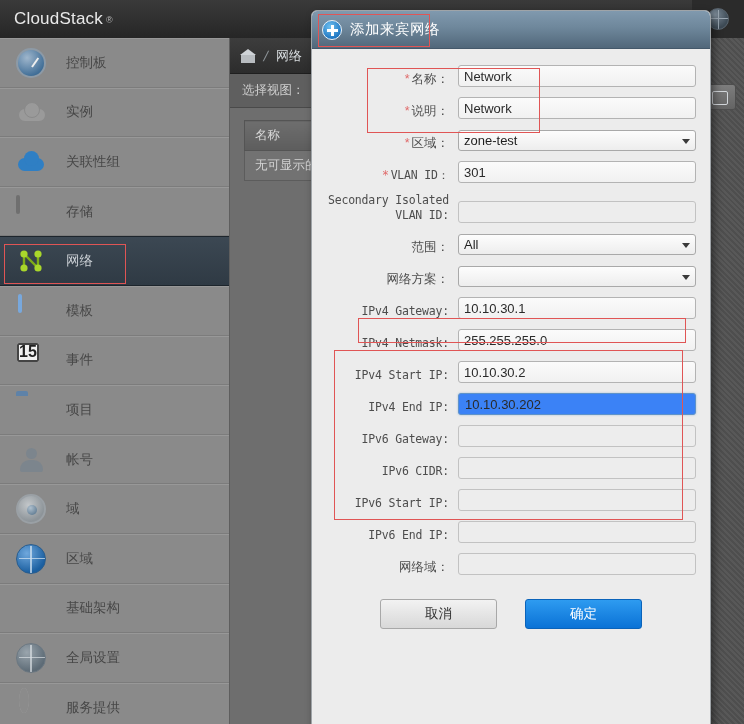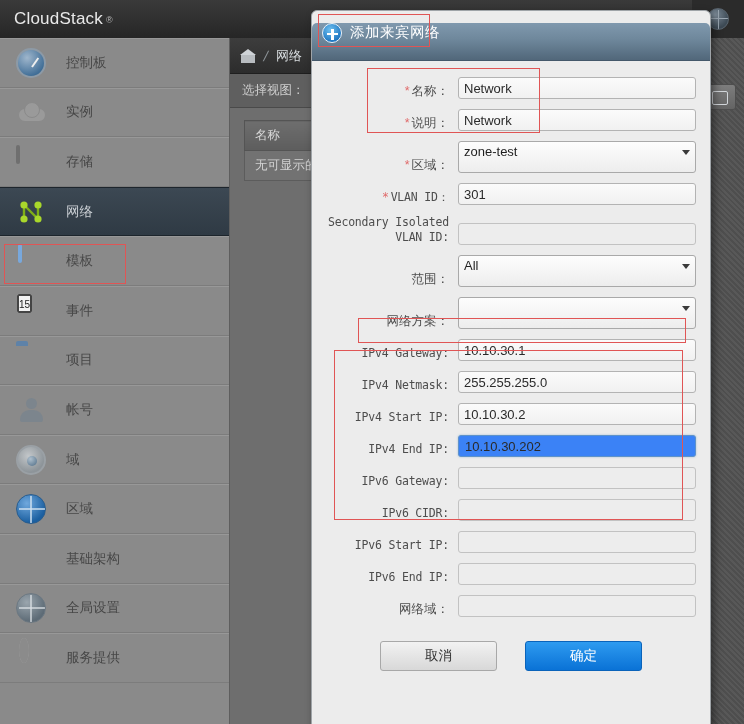--- a/index.html
+++ b/index.html
@@ -122,21 +122,21 @@
     width: 26px; height: 26px; margin: 2px;
   }
   
   .ic-events {
     width: 26px; height: 25px; margin: 2px 0 0 1px;
     background: #f2f2f2; border: 2px solid #444; border-radius: 2px;
     overflow: hidden;
   }
   .ic-events .cal-top { height: 7px; background: #c0562a; }
   .ic-events .cal-num {
-    font-size: 10px; font-weight: normal; color: #222;
+    font-size: 16px; font-weight: bold; color: #222;
     text-align: center; line-height: 14px; font-family: "Liberation Sans", sans-serif;
   }
   
   .ic-folder {
     width: 27px; height: 20px; margin-top: 5px;
     background: #5e82a8; border-radius: 2px 4px 2px 2px;
     position: relative;
   }
   .ic-folder::before {
     content:""; position:absolute; top:-4px; left:0;
@@ -265,23 +265,22 @@
     border-radius: 6px 6px 0 0;
     box-shadow: 3px 4px 9px rgba(0,0,0,.45);
     display: flex; flex-direction: column;
     overflow: hidden;
   }
   #modal-header {
     height: 38px; flex: 0 0 38px;
     background: linear-gradient(#7f98ad, #5d7near);
     background: linear-gradient(#8099ae 0%, #6e879b 45%, #51677a 100%);
     border-radius: 5px 5px 0 0;
-    display:flex; align-items:flex-start; padding-left: 10px; gap:8px;
+    display:flex; align-items:center; padding-left: 10px; gap:8px;
     border-bottom: 1px solid #44586a;
-    margin-top: 12px;
   }
   .plus-icon {
     width: 20px; height: 20px; border-radius: 50%;
     background: radial-gradient(circle at 40% 32%, #6fc0ef, #1c74c0 75%);
     border: 1px solid #e8f2fa;
     position: relative; flex: 0 0 20px;
   }
   .plus-icon::before, .plus-icon::after {
     content:""; position:absolute; background:#fff;
   }
@@ -312,21 +311,21 @@
     border: 1px solid #b3b3b3;
     border-radius: 3px;
     font-size: 13px; color: #2a2a2a;
     padding: 0 5px; line-height: 20px;
     font-family: "Liberation Sans", sans-serif;
     outline: none;
   }
   .finput.empty { background: #ededed; border-color: #c2c2c2; }
   .finput.focused { border: 1px solid #5f93c9; box-shadow: 0 0 2px rgba(95,147,201,.6); background:#3b82f6;padding-left:6px; }
   .fselect {
-    flex: 1; height: 32px; position: relative;
+    flex: 1; height: 21px; position: relative;
     background: linear-gradient(#fdfdfd, #ededed);
     border: 1px solid #a9a9a9; border-radius: 3px;
     font-size: 13px; color: #1f1f1f;
     padding: 0 20px 0 5px; line-height: 20px;
     white-space: nowrap; overflow: hidden;
   }
   .caret {
     position: absolute; right: 5px; top: 8px;
     width: 0; height: 0;
     border-left: 4px solid transparent;
@@ -377,20 +376,24 @@
   <div id="body-row">
 
     <div id="sidebar">
       <div class="nav-item">
         <span class="ic ic-dashboard"></span>
         <span class="nav-label">控制板</span>
       </div>
       <div class="nav-item">
         <span class="ic ic-cloud"></span>
         <span class="nav-label">实例</span>
+      </div>
+      <div class="nav-item">
+        <span class="ic ic-affinity"></span>
+        <span class="nav-label">关联性组</span>
       </div>
       <div class="nav-item">
         <span class="ic"><span class="ic-storage"></span></span>
         <span class="nav-label">存储</span>
       </div>
       <div class="nav-item selected">
         <span class="ic ic-network">
           <svg width="30" height="30" viewBox="0 0 30 30">
             <line x1="8" y1="8" x2="8" y2="22" stroke="#7fae18" stroke-width="2.4"></line>
             <line x1="8" y1="8" x2="22" y2="22" stroke="#7fae18" stroke-width="2.4"></line>

